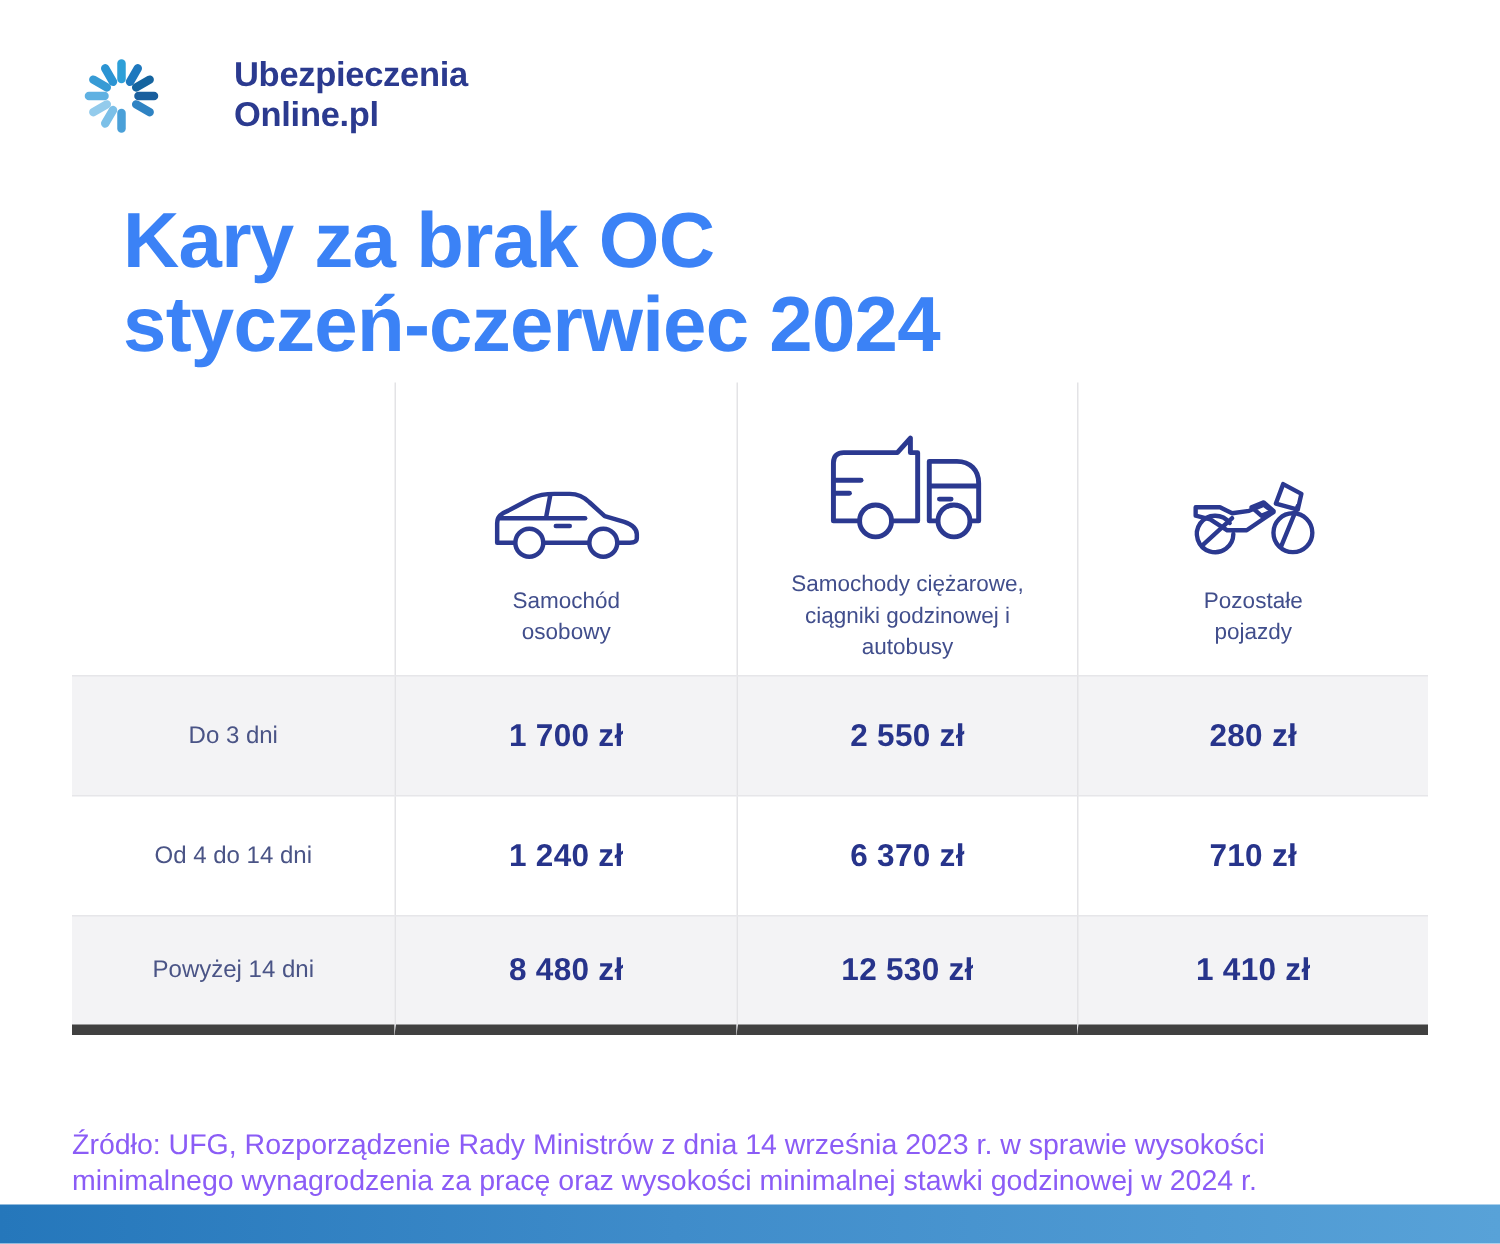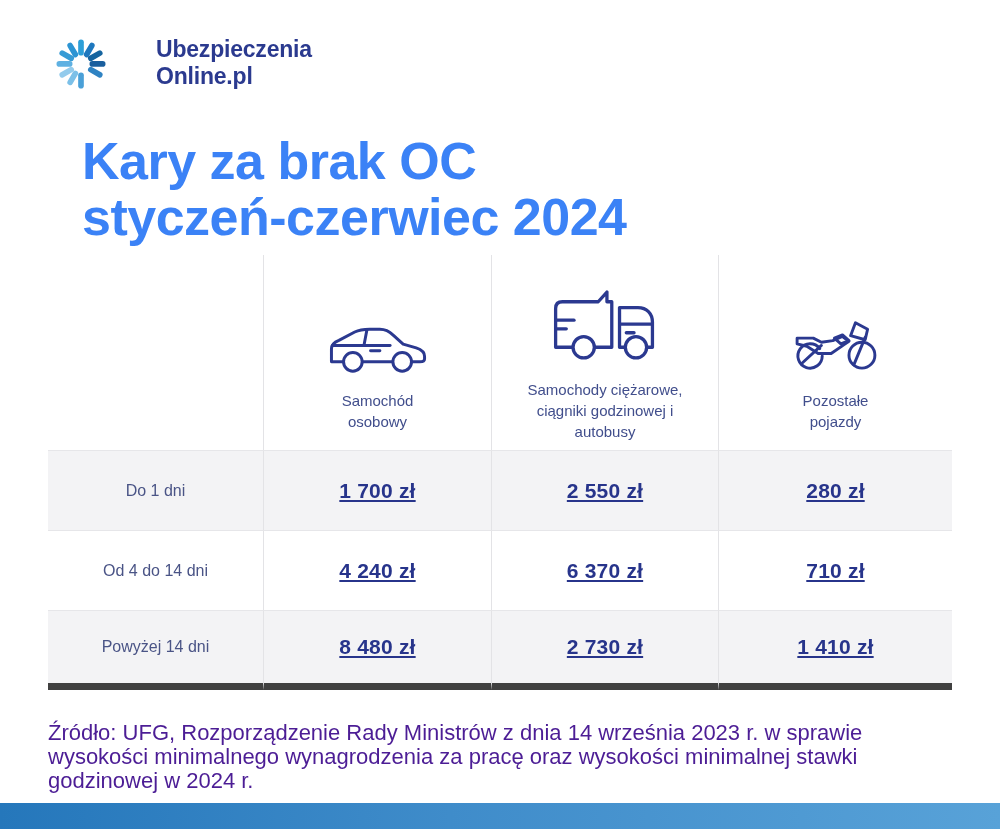--- a/index.html
+++ b/index.html
@@ -49,24 +49,24 @@
   .hlabel.w2 { max-width:190px; }
   .hlabel.w3 { max-width:100px; }
   .bl { border-left:1px solid #e3e3e6; }
   .cell {
     display:flex; align-items:center; justify-content:center;
     border-top:1px solid #e6e6e9;
   }
   .cell.last { border-bottom:7px solid #404040; }
   .row-gray { background:#f3f3f5; }
   .rlabel { font-size:16px; color:#4a5486; }
-  .val { font-size:21px; font-weight:bold; color:#27348b; letter-spacing:0.2px;text-decoration:underline; }
+  .val { font-size:21px; font-weight:bold; color:#27348b; letter-spacing:0.2px; }
   .source {
-    position:absolute; left:48px; top:721px; width:848px;
-    font-size:22px; line-height:24px; color:#4c1d95;
+    position:absolute; left:48px; top:752px; width:848px;
+    font-size:19px; line-height:24px; color:#8b5cf6;
   }
   .footer-bar {
     position:absolute; left:0; bottom:0; width:1000px; height:26px;
     background:linear-gradient(90deg,#2577bb 0%,#3f8cca 45%,#58a2d8 100%);
   }
   svg { display:block; }
 </style>
 </head>
 <body>
 
@@ -142,53 +142,53 @@
         <line x1="94" y1="30" x2="80" y2="64"></line>
         <path d="M10 31 L10 38 L22 41 L36 50 L52 50 L68 39 L74 35 L66 29 L54 34 L40 36 L30 31 Z"></path>
         <path d="M56 31 L66 27 L74 34 L64 38 Z"></path>
         <path d="M76 28 L82 12 L97 20 L94 33 Z"></path>
       </svg>
     </div>
     <div class="hlabel w3">Pozostałe pojazdy</div>
   </div>
 
   <div class="cell row-gray">
-    <span class="rlabel">Do 1 dni</span>
+    <span class="rlabel">Do 3 dni</span>
   </div>
   <div class="cell row-gray bl">
     <span class="val">1 700 zł</span>
   </div>
   <div class="cell row-gray bl">
     <span class="val">2 550 zł</span>
   </div>
   <div class="cell row-gray bl">
     <span class="val">280 zł</span>
   </div>
 
   <div class="cell">
     <span class="rlabel">Od 4 do 14 dni</span>
   </div>
   <div class="cell bl">
-    <span class="val">4 240 zł</span>
+    <span class="val">1 240 zł</span>
   </div>
   <div class="cell bl">
     <span class="val">6 370 zł</span>
   </div>
   <div class="cell bl">
     <span class="val">710 zł</span>
   </div>
 
   <div class="cell row-gray last">
     <span class="rlabel">Powyżej 14 dni</span>
   </div>
   <div class="cell row-gray bl last">
     <span class="val">8 480 zł</span>
   </div>
   <div class="cell row-gray bl last">
-    <span class="val">2 730 zł</span>
+    <span class="val">12 530 zł</span>
   </div>
   <div class="cell row-gray bl last">
     <span class="val">1 410 zł</span>
   </div>
 
 </div>
 
 <p class="source">Źródło: UFG, Rozporządzenie Rady Ministrów z dnia 14 września 2023 r. w sprawie wysokości minimalnego wynagrodzenia za pracę oraz wysokości minimalnej stawki godzinowej w 2024 r.</p>
 
 <div class="footer-bar"></div>

